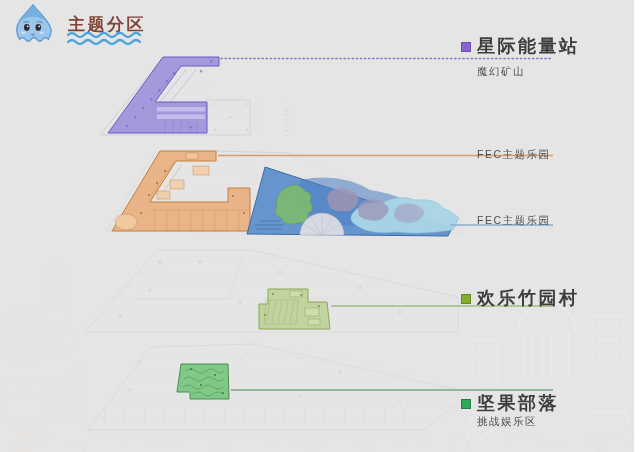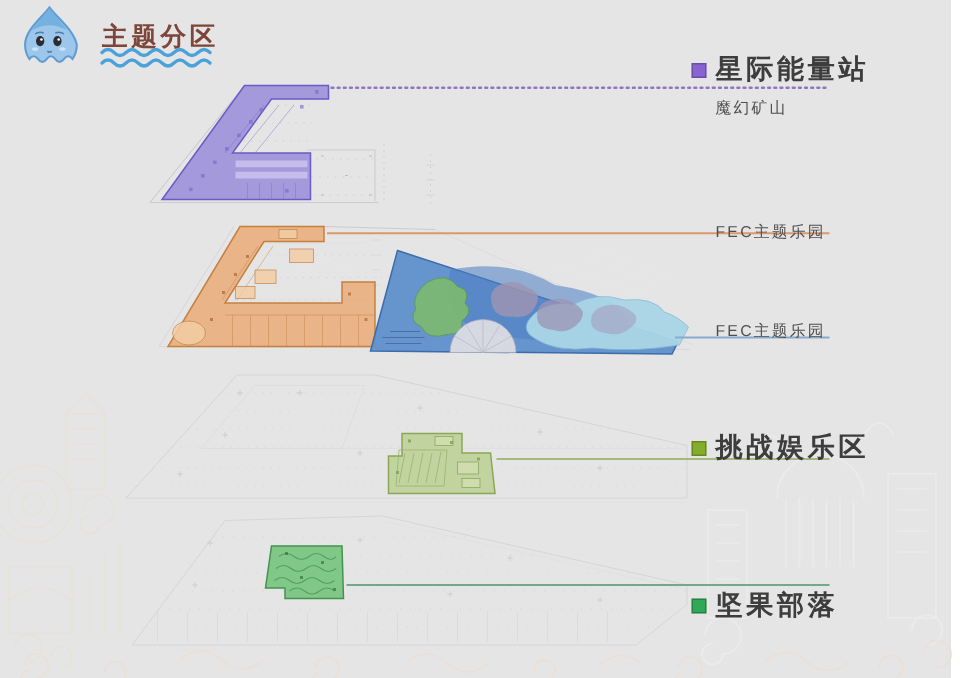--- a/index.html
+++ b/index.html
@@ -284,25 +284,26 @@
       <div class="li-sub">FEC主题乐园</div>
     </div>
 
     <div class="legend-item it3">
       <div class="li-sub">FEC主题乐园</div>
     </div>
 
     <div class="legend-item it4">
       <div class="li-row">
         <span class="sq" style="background-color: rgb(132, 173, 43);"></span>
-        <span class="li-title">挑战娱乐区</span>
+        <span class="li-title">欢乐竹园村</span>
       </div>
     </div>
 
     <div class="legend-item it5">
       <div class="li-row">
         <span class="sq" style="background-color: rgb(47, 168, 87);"></span>
         <span class="li-title">坚果部落</span>
       </div>
+      <div class="li-sub">挑战娱乐区</div>
     </div>
 
   </div>
 </div>
 
 </body></html>

